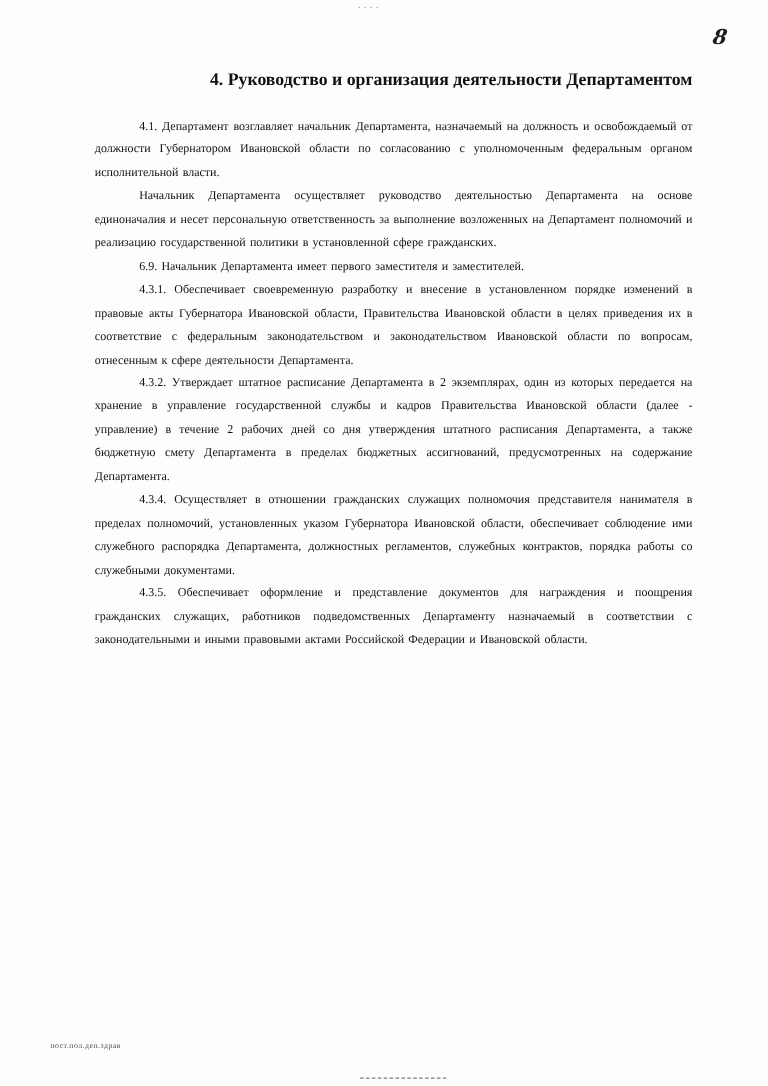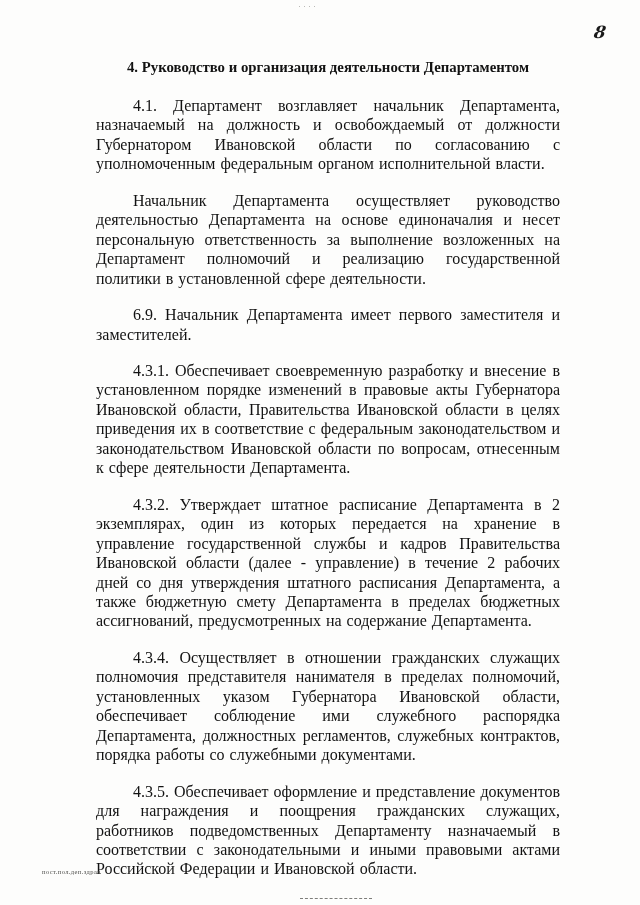--- a/index.html
+++ b/index.html
@@ -46,30 +46,30 @@
     transform: skewX(-8deg);
   }
   .content {
     position: absolute;
     left: 79px;
     top: 58px;
     width: 498px;
   }
   .doc-title {
     margin: 0 0 19px 0;
-    text-align: center;
+    text-align: right;
     font-weight: bold;
     font-size: 14.8px;
     line-height: 19px;
   }
   .para {
-    margin: 17px;
+    margin: 0;
     text-align: justify;
     text-indent: 37px;
-    font-size: 16px;
+    font-size: 10px;
     line-height: 19.45px;
     word-spacing: 1px;
   }
   .footer-note {
     position: absolute;
     left: 42px;
     bottom: 30px;
     font-family: Liberation Serif, serif;
     font-size: 6.5px;
     color: #4d4d4a;
@@ -82,21 +82,21 @@
 <div class="page">
 
   <span class="scan-mark-top">····</span>
 
   <div class="page-number">8</div>
 
   <div class="content">
     <h1 class="doc-title">4. Руководство и организация деятельности Департаментом</h1>
 
     <p class="para">4.1. Департамент возглавляет начальник Департамента, назначаемый на должность и освобождаемый от должности Губернатором Ивановской области по согласованию с уполномоченным федеральным органом исполнительной власти.</p>
-    <p class="para">Начальник Департамента осуществляет руководство деятельностью Департамента на основе единоначалия и несет персональную ответственность за выполнение возложенных на Департамент полномочий и реализацию государственной политики в установленной сфере деятельности.</p>
+    <p class="para">Начальник Департамента осуществляет руководство деятельностью Департамента на основе единоначалия и несет персональную ответственность за выполнение возложенных на Департамент полномочий и реализацию государственной политики в установленной сфере гражданских.</p>
     <p class="para">6.9. Начальник Департамента имеет первого заместителя и заместителей.</p>
     <p class="para">4.3.1. Обеспечивает своевременную разработку и внесение в установленном порядке изменений в правовые акты Губернатора Ивановской области, Правительства Ивановской области в целях приведения их в соответствие с федеральным законодательством и законодательством Ивановской области по вопросам, отнесенным к сфере деятельности Департамента.</p>
     <p class="para">4.3.2. Утверждает штатное расписание Департамента в 2 экземплярах, один из которых передается на хранение в управление государственной службы и кадров Правительства Ивановской области (далее - управление) в течение 2 рабочих дней со дня утверждения штатного расписания Департамента, а также бюджетную смету Департамента в пределах бюджетных ассигнований, предусмотренных на содержание Департамента.</p>
     <p class="para">4.3.4. Осуществляет в отношении гражданских служащих полномочия представителя нанимателя в пределах полномочий, установленных указом Губернатора Ивановской области, обеспечивает соблюдение ими служебного распорядка Департамента, должностных регламентов, служебных контрактов, порядка работы со служебными документами.</p>
     <p class="para">4.3.5. Обеспечивает оформление и представление документов для награждения и поощрения гражданских служащих, работников подведомственных Департаменту назначаемый в соответствии с законодательными и иными правовыми актами Российской Федерации и Ивановской области.</p>
   </div>
 
   <div class="footer-note">пост.пол.деп.здрав</div>
 
   <div class="scan-mark-bottom"></div>

